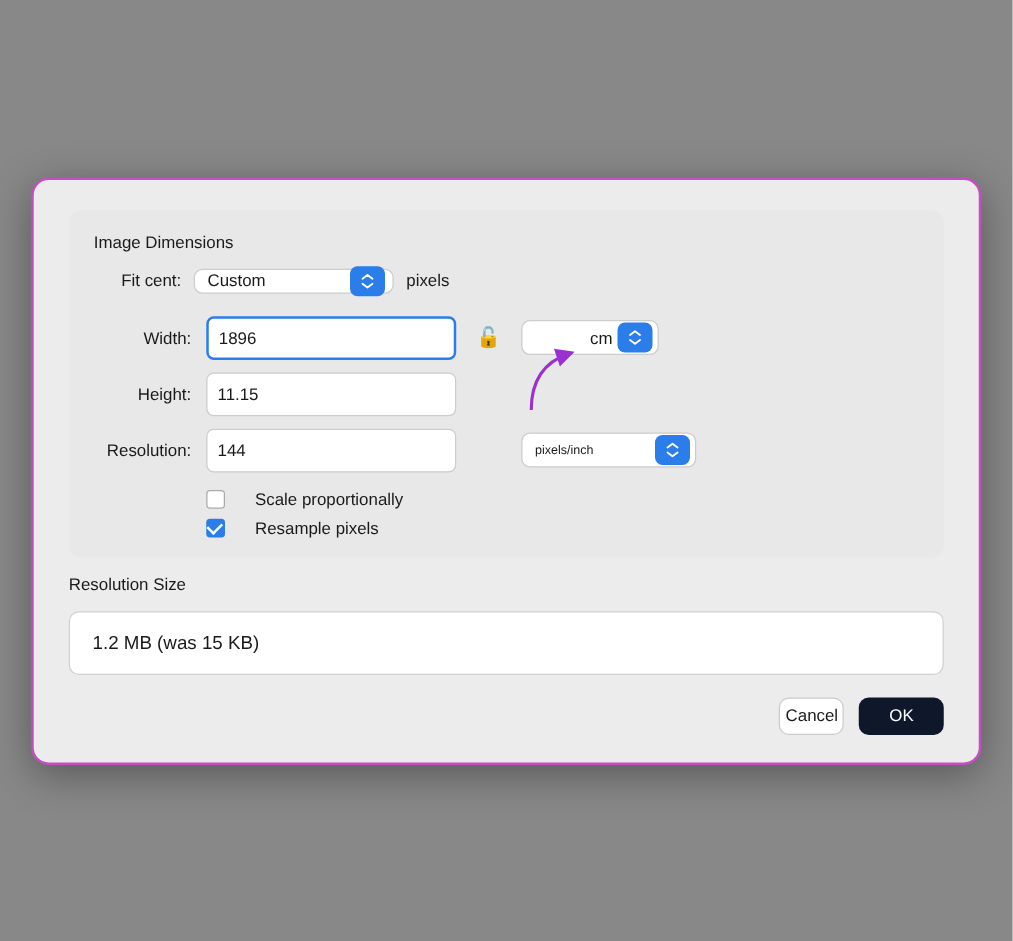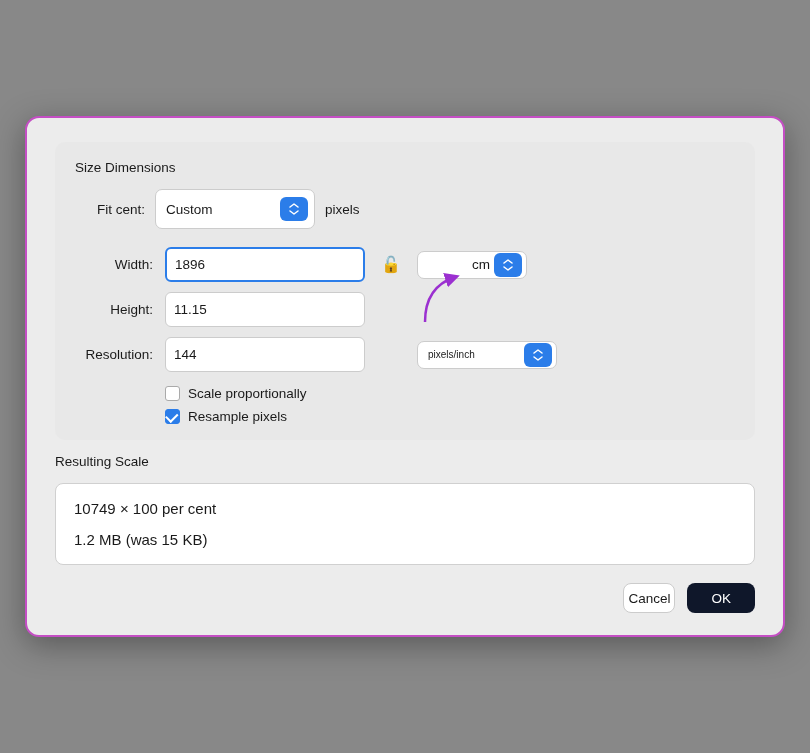--- a/index.html
+++ b/index.html
@@ -55,21 +55,21 @@
       min-width: 70px;
       text-align: right;
     }
 
     .select-custom {
       display: flex;
       align-items: center;
       background: white;
       border-radius: 7px;
       border: 1px solid #ccc;
-      height: 40px;
+      height: 20px;
       padding: 0 6px 0 10px;
       gap: 4px;
       min-width: 160px;
     }
 
     .select-custom span {
       flex: 1;
       font-size: 13.5px;
       color: #1a1a1a;
     }
@@ -173,21 +173,21 @@
       margin-top: 14px;
       display: flex;
       flex-direction: column;
       gap: 8px;
       padding-left: 90px;
     }
 
     .checkbox-row {
       display: flex;
       align-items: center;
-      gap: 8px;
+      gap: 24px;
     }
 
     .checkbox {
       width: 15px;
       height: 15px;
       border: 1.5px solid #aaa;
       border-radius: 3px;
       background: white;
       display: flex;
       align-items: center;
@@ -285,21 +285,21 @@
     .row3 {
       margin-bottom: 0;
     }
   </style>
 </head>
 <body>
 
 <div class="dialog-outer">
 
   <div class="image-dimensions-section">
-    <div class="section-label">Size Dimensions</div>
+    <div class="section-label">Image Dimensions</div>
 
     <div class="fit-into-row">
       <span class="fit-into-label">Fit cent:</span>
       <div class="select-custom">
         <span>Custom</span>
         <div class="stepper-btn">
           <svg viewBox="0 0 16 16" fill="none" xmlns="http://www.w3.org/2000/svg">
             <path d="M4 6l4-3 4 3" stroke="white" stroke-width="1.5" stroke-linecap="round" stroke-linejoin="round"></path>
             <path d="M4 10l4 3 4-3" stroke="white" stroke-width="1.5" stroke-linecap="round" stroke-linejoin="round"></path>
           </svg>
@@ -363,23 +363,22 @@
         <span class="checkbox-label">Scale proportionally</span>
       </div>
       <div class="checkbox-row">
         <div class="checkbox checked"></div>
         <span class="checkbox-label">Resample pixels</span>
       </div>
     </div>
   </div>
 
   <div class="resulting-size-section">
-    <div class="section-label">Resulting Scale</div>
+    <div class="section-label">Resolution Size</div>
     <div class="result-box">
-      <div class="result-line">10749 × 100 per cent</div>
       <div class="result-line">1.2 MB (was 15 KB)</div>
     </div>
   </div>
 
   <div class="buttons-row">
     <button class="btn-cancel">Cancel</button>
     <button class="btn-ok">OK</button>
   </div>
 
 </div>

